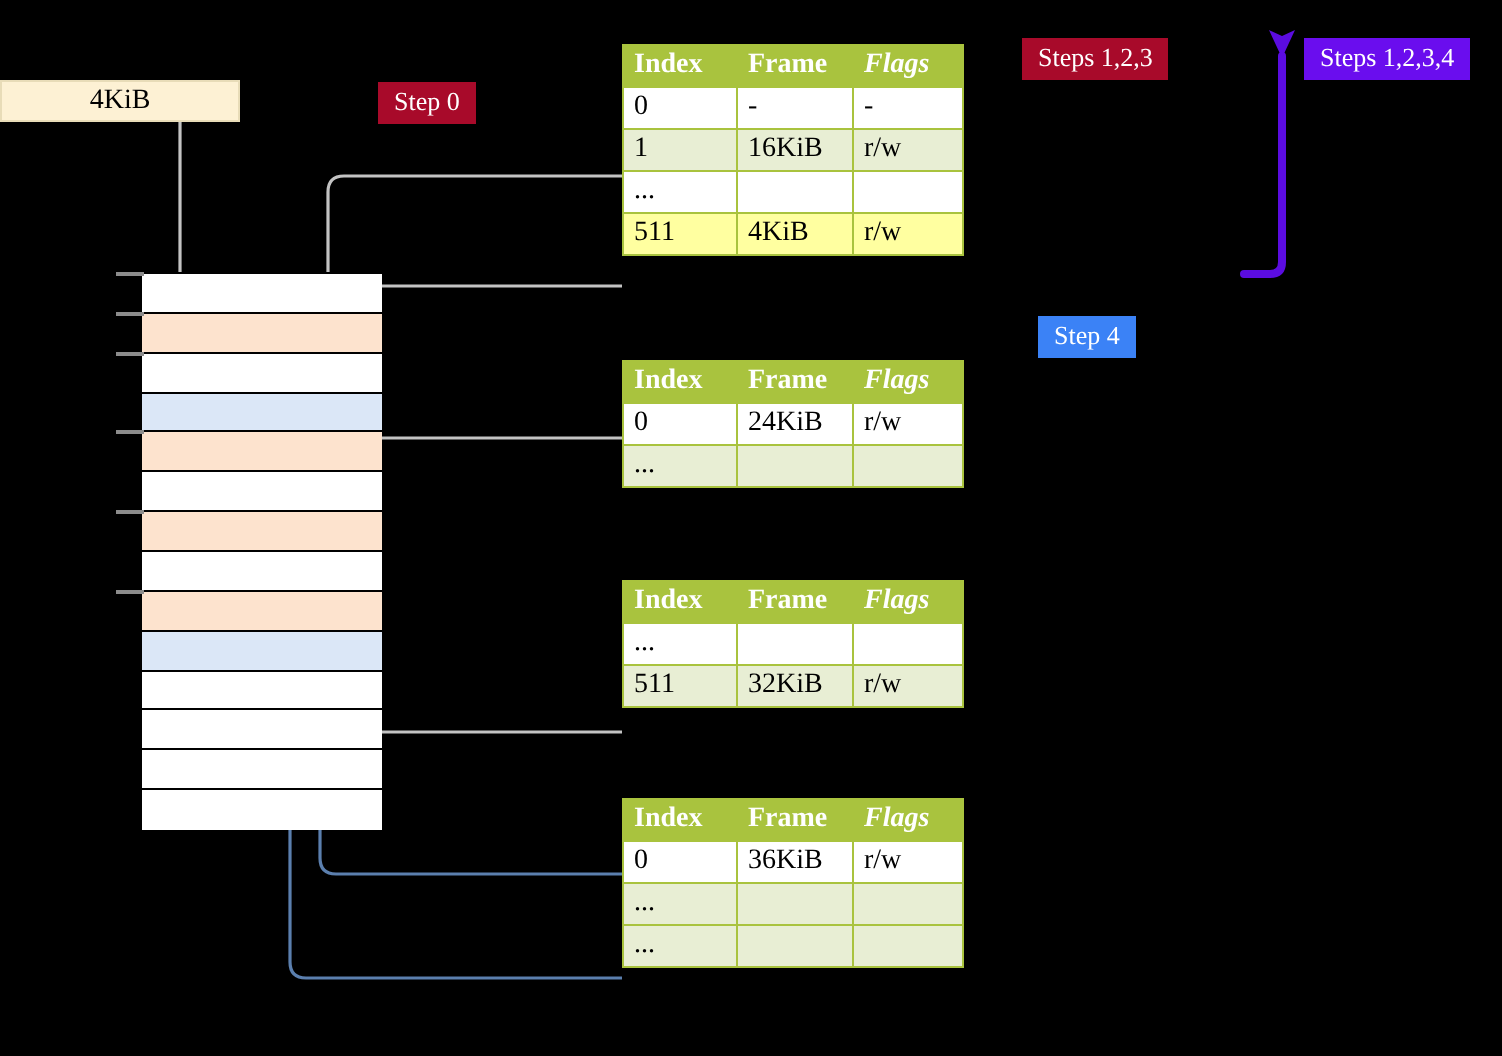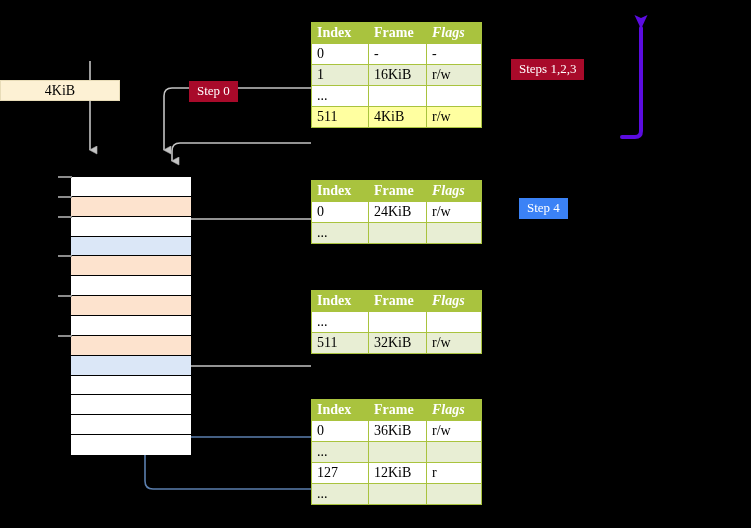--- a/index.html
+++ b/index.html
@@ -10,21 +10,21 @@
   #canvas {
     position: relative;
     width: 751px;
     height: 528px;
     background: #000000;
     overflow: hidden;
     font-family: "Liberation Serif", "DejaVu Serif", serif;
   }
 
   
-  .abs { position: absolute; margin-top: 40px; }
+  .abs { position: absolute; }
 
   
   .kib-box {
     left: 0px; top: 40px;
     width: 120px; height: 21px;
     background: #fdf1d4;
     border: 1px solid #e8dcb8;
     box-sizing: border-box;
     color: #000;
     font-size: 14px;
@@ -147,20 +147,23 @@
 
   <div class="abs kib-box">
     <span>4KiB</span>
   </div>
 
   <div class="abs badge badge-red" style="left: 189px; top: 41px; background: rgb(168, 10, 42);">
     <span>Step 0</span>
   </div>
   <div class="abs badge badge-red" style="left: 511px; top: 19px; background: rgb(168, 10, 42);">
     <span>Steps 1,2,3</span>
+  </div>
+  <div class="abs badge badge-purple" style="left: 652px; top: 19px; background: rgb(106, 13, 238);">
+    <span>Steps 1,2,3,4</span>
   </div>
   <div class="abs badge badge-red" style="left: 519px; top: 158px; background: #3b82f6;">
     <span>Step 4</span>
   </div>
 
   <div class="abs mem-col" id="mem-col">
       <div class="mem-row" style="top: 0px; height: 19.8571px; background: rgb(255, 255, 255);"></div>
       <div class="mem-row" style="top: 19.8571px; height: 19.8571px; background: rgb(253, 227, 206);"></div>
       <div class="mem-row" style="top: 39.7143px; height: 19.8571px; background: rgb(255, 255, 255);"></div>
       <div class="mem-row" style="top: 59.5714px; height: 19.8571px; background: rgb(219, 231, 247);"></div>
@@ -270,25 +273,20 @@
           <tr class="row-white">
             <td class="w-index">0</td>
             <td class="w-frame">36KiB</td>
             <td class="w-flags">r/w</td>
           </tr>
           <tr class="row-tint">
             <td class="w-index">...</td>
             <td class="w-frame"></td>
             <td class="w-flags"></td>
           </tr>
-          <tr class="row-white">
-            <td class="w-index">127</td>
-            <td class="w-frame">12KiB</td>
-            <td class="w-flags">r</td>
-          </tr>
           <tr class="row-tint">
             <td class="w-index">...</td>
             <td class="w-frame"></td>
             <td class="w-flags"></td>
           </tr>
         </tbody>
       </table>
     </div>
 
 </div>

